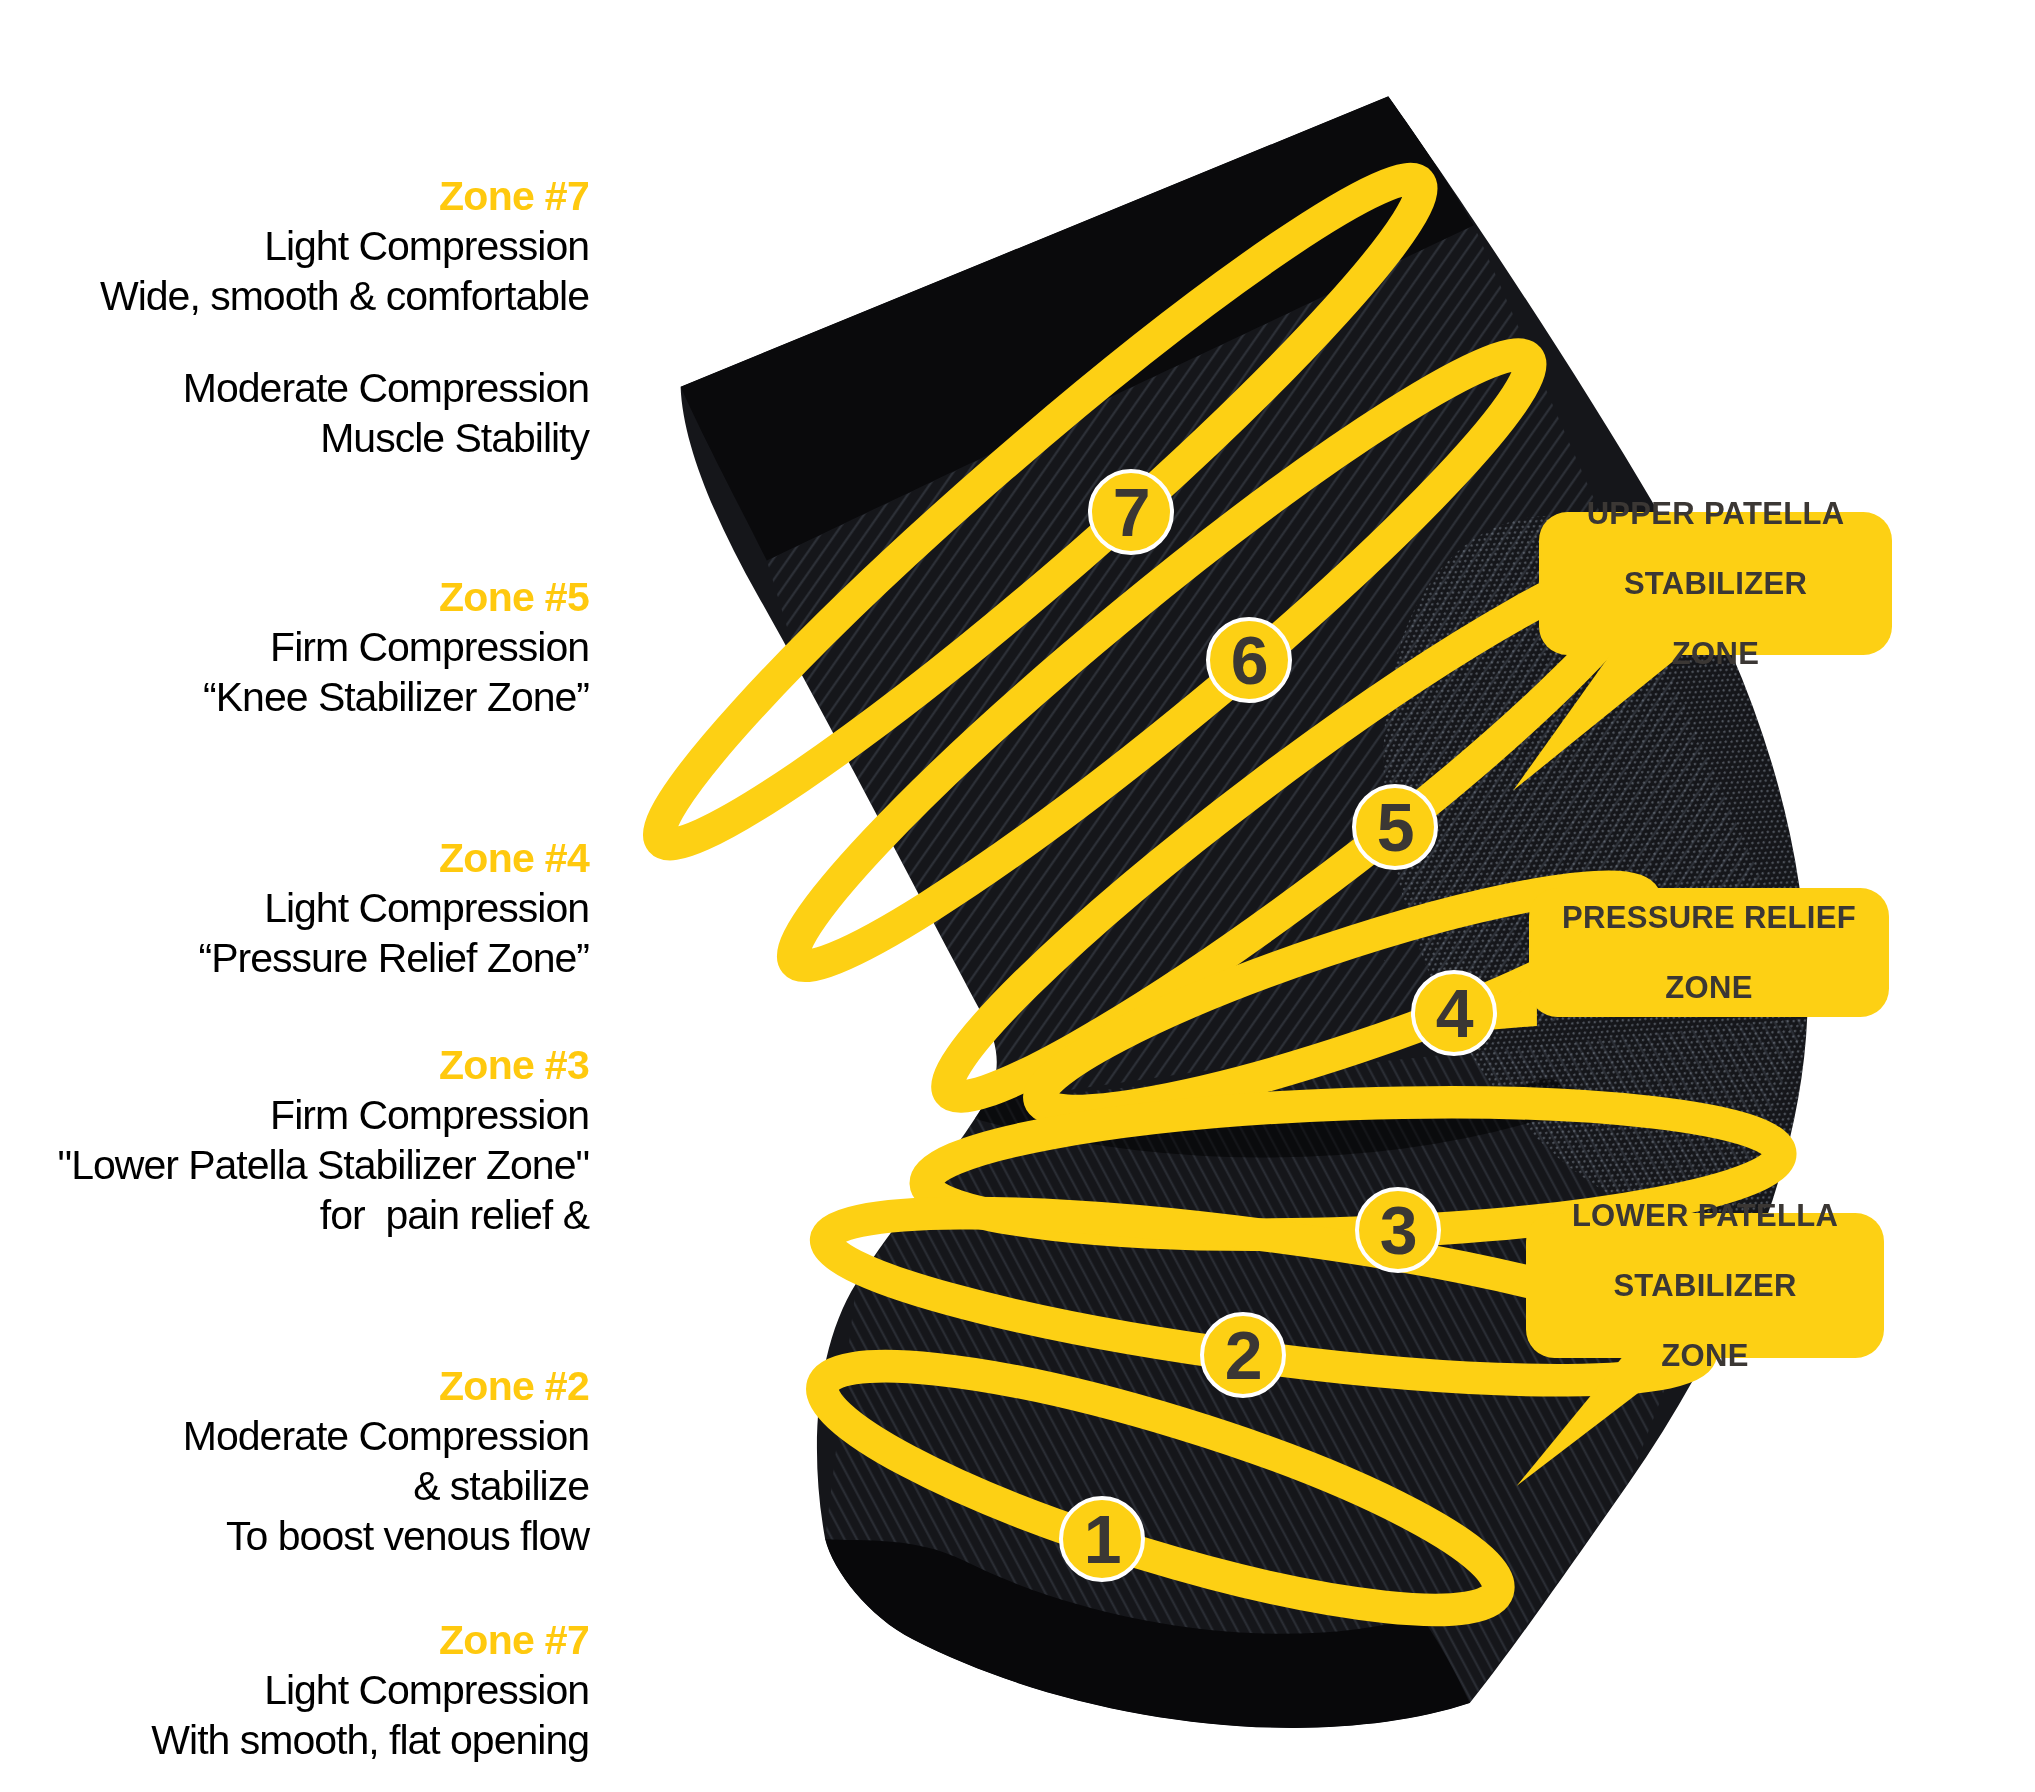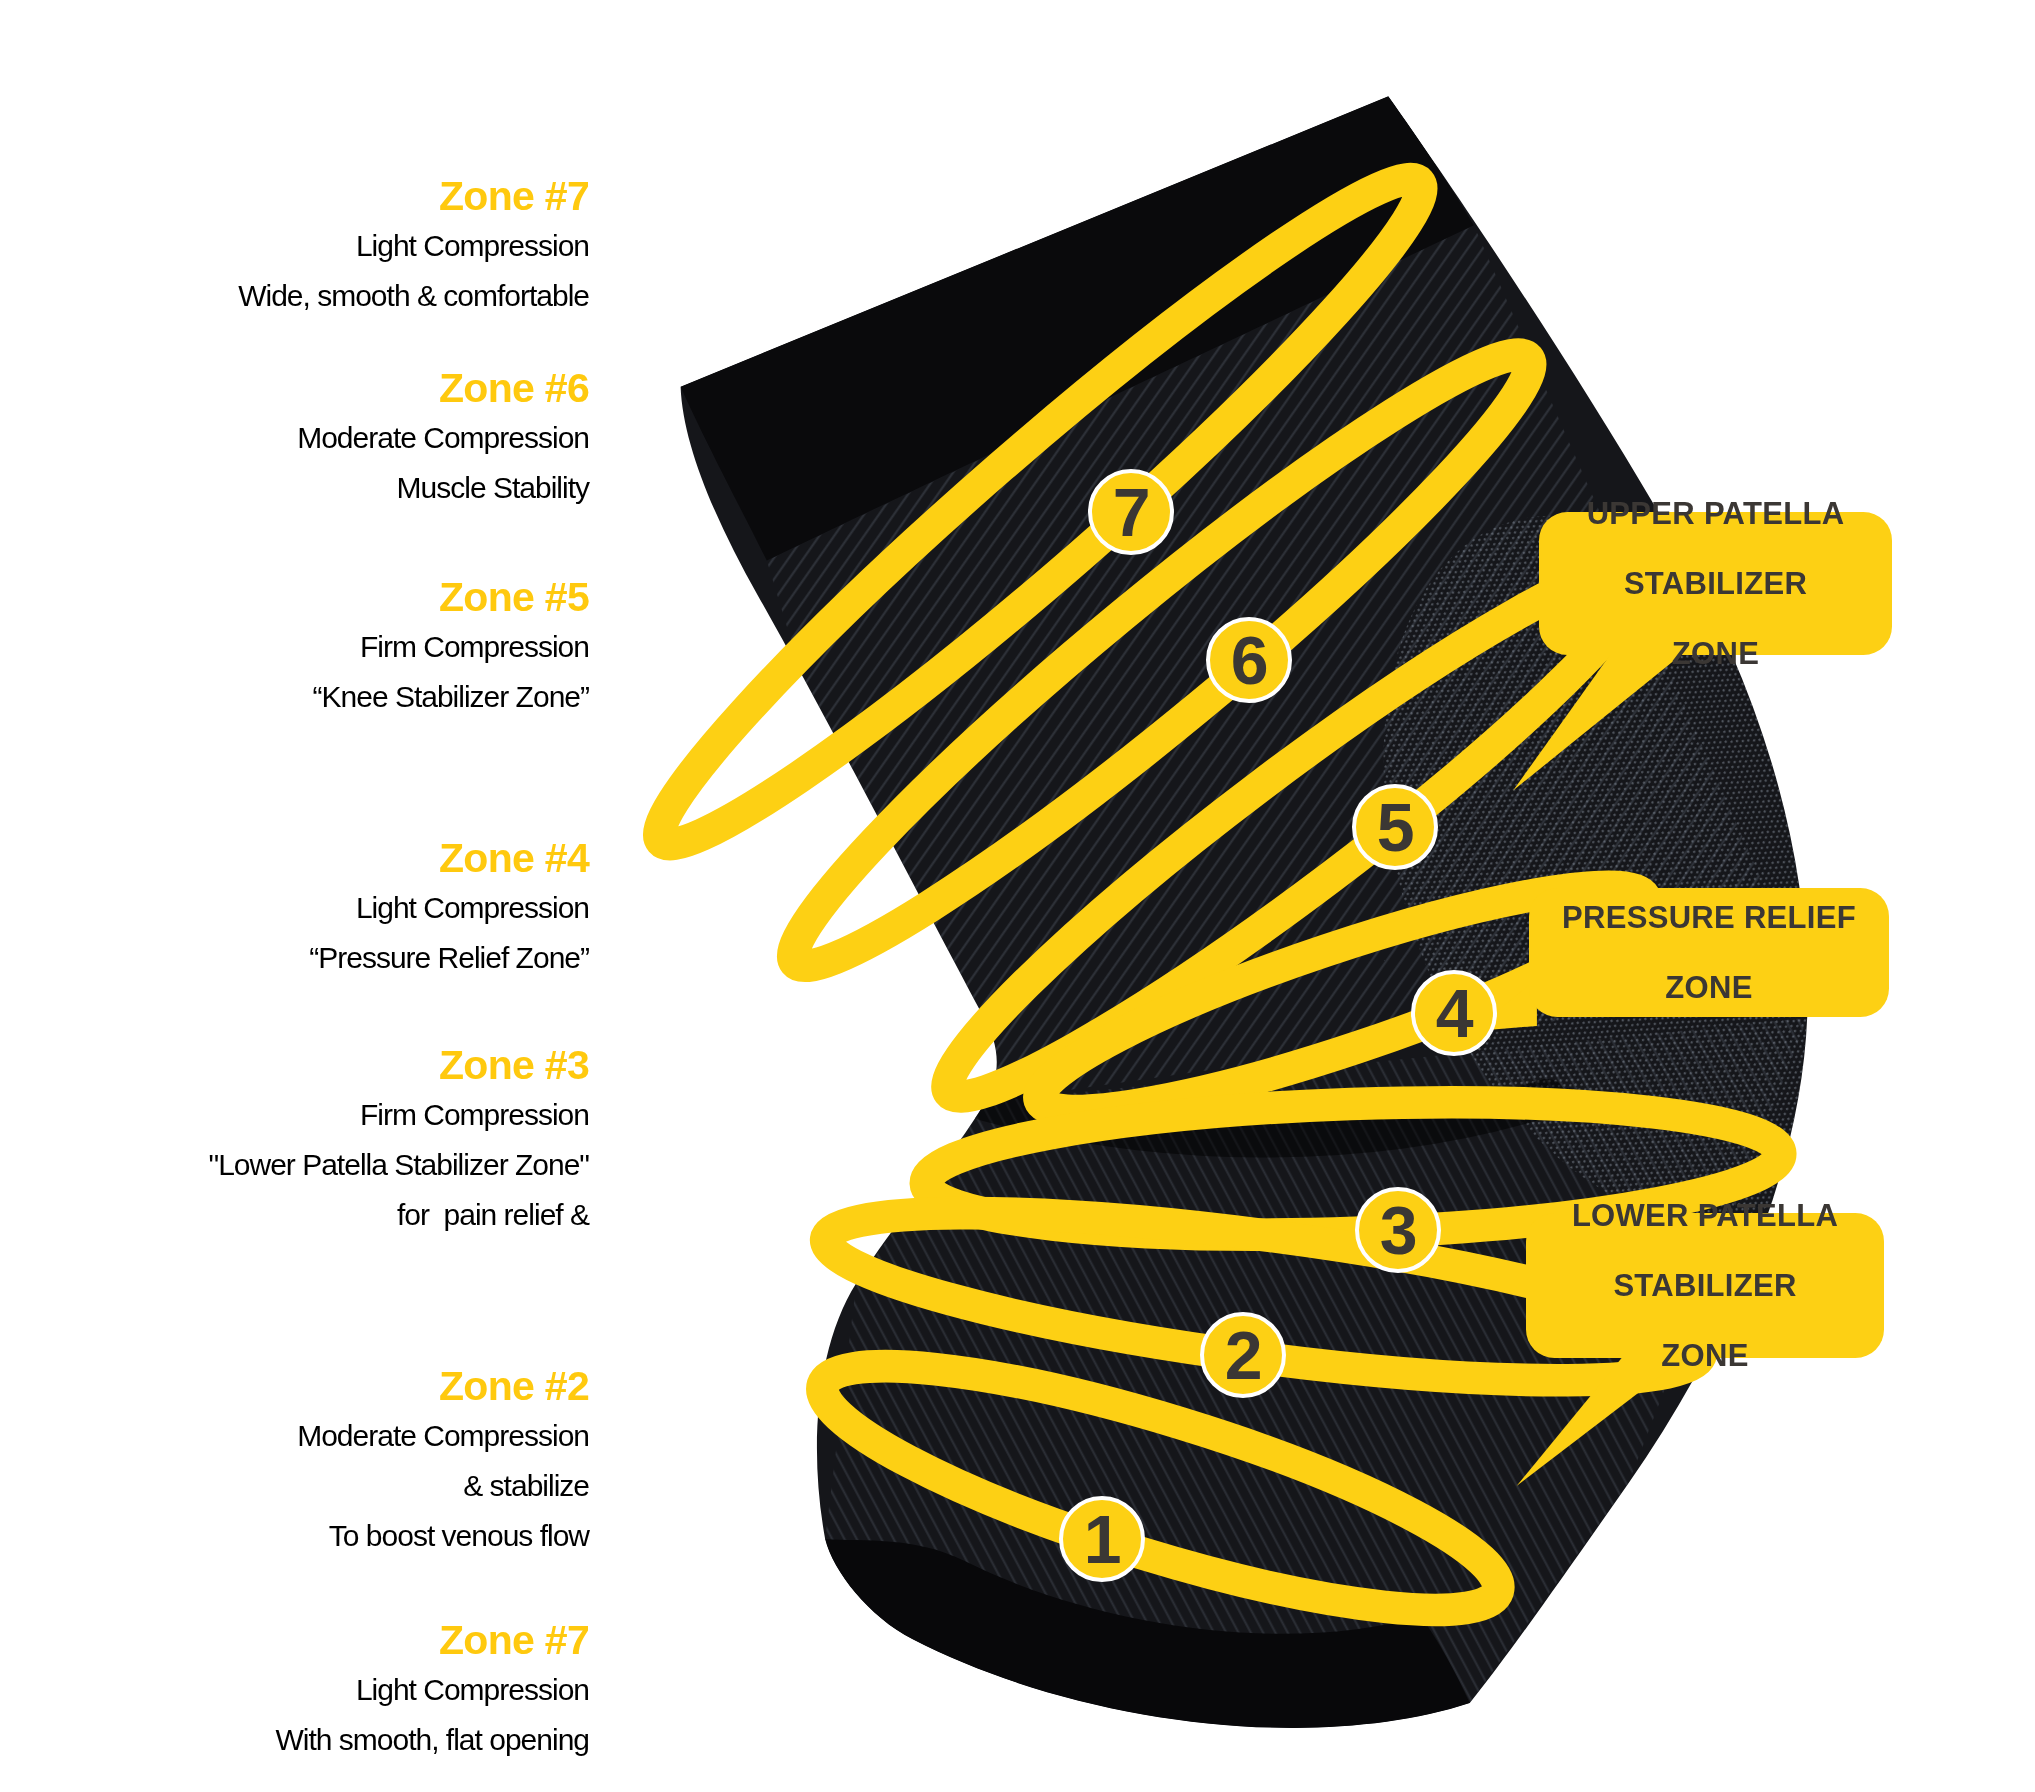--- a/index.html
+++ b/index.html
@@ -18,21 +18,21 @@
   .art{position:absolute;left:0;top:0;width:2035px;height:1792px;}
 
   
   .zones-col{position:absolute;left:0;top:0;width:589px;height:1792px;}
   .zone-group{position:absolute;left:0;width:589px;text-align:right;}
   .zone-heading{
     font-size:41px;font-weight:bold;color:var(--heading-yellow);
     line-height:50px;letter-spacing:-0.7px;white-space:pre;
   }
   .zone-line{
-    font-size:30px;color:var(--ink);line-height:50px;
+    font-size:41px;color:var(--ink);line-height:50px;
     letter-spacing:-1px;white-space:pre;
   }
 
   
   .badge{
     position:absolute;width:86px;height:86px;border-radius:50%;
     background:var(--yellow);border:4.1px solid #ffffff;
     box-sizing:border-box;transform:translate(-50%,-50%);
     display:flex;align-items:center;justify-content:center;
   }
@@ -137,21 +137,20 @@
 
   <div class="zones-col">
 
     <div class="zone-group" style="top:171px">
       <div class="zone-heading">Zone #7</div>
       <div class="zone-line">Light Compression</div>
       <div class="zone-line">Wide, smooth &amp; comfortable</div>
     </div>
 
     <div class="zone-group" style="top:363px">
-      <div class="zone-heading">Zone #6</div>
       <div class="zone-line">Moderate Compression</div>
       <div class="zone-line">Muscle Stability</div>
     </div>
 
     <div class="zone-group" style="top:572px">
       <div class="zone-heading">Zone #5</div>
       <div class="zone-line">Firm Compression</div>
       <div class="zone-line">“Knee Stabilizer Zone”</div>
     </div>
 

